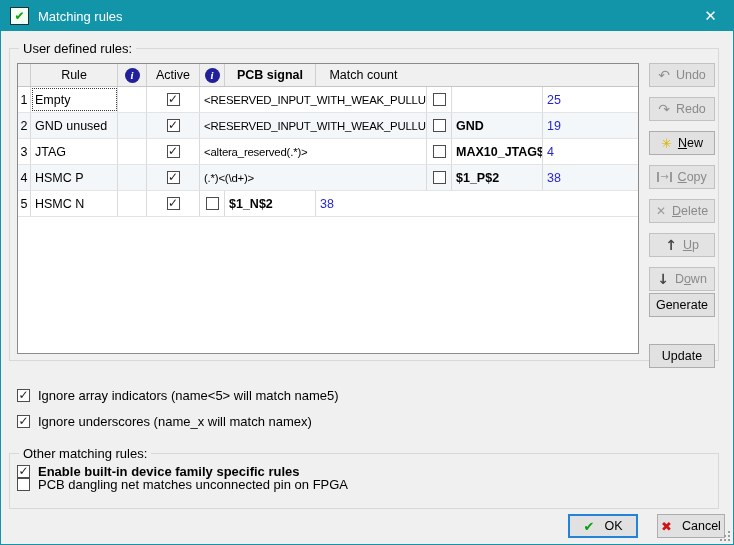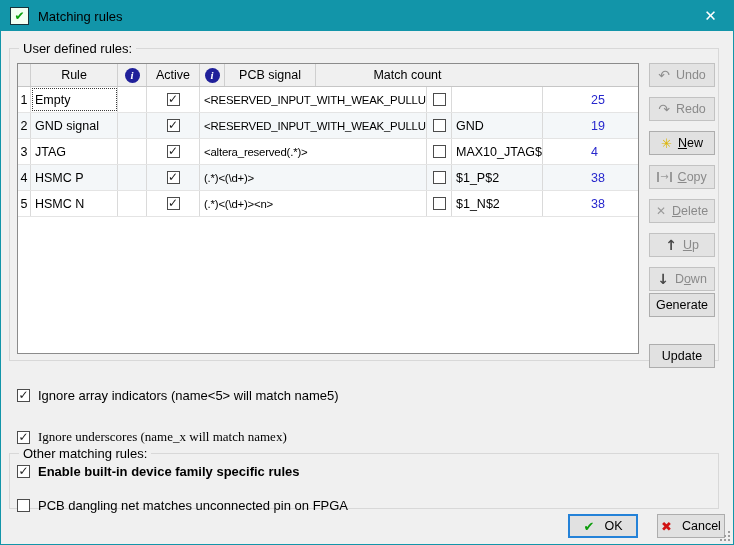--- a/index.html
+++ b/index.html
@@ -8,21 +8,21 @@
     font-family:"Liberation Sans",sans-serif;background:#f0f0f0;
     border:1px solid #1295a9;overflow:hidden;
   }
   
   .titlebar{position:absolute;left:0;top:0;width:100%;height:30px;background:#1295a9;
     display:flex;align-items:center;padding-left:9px;box-sizing:border-box;gap:9px;}
   .app-icon{width:17px;height:16px;background:#f2fff2;border:1px solid #16323a;
     display:flex;align-items:center;justify-content:center;
     color:#0aa00a;font-weight:bold;font-size:12px;line-height:1;
     font-family:"DejaVu Sans",sans-serif;}
-  .title{color:#000000;font-size:13px;}
+  .title{color:#ffffff;font-size:13px;}
   .close-btn{position:absolute;right:0;top:0;width:45px;height:30px;border:0;background:transparent;
     color:#ffffff;font-size:15px;display:flex;align-items:center;justify-content:center;
     font-family:"DejaVu Sans",sans-serif;cursor:default;}
   
   .groupbox{position:absolute;border:1px solid #d8d8d8;box-sizing:border-box;}
   .grouplabel{position:absolute;top:-8px;left:9px;background:#f0f0f0;padding:0 4px;
     font-size:13px;color:#000;white-space:nowrap;}
   
   .table{position:absolute;left:16px;top:62px;width:622px;height:291px;background:#ffffff;
     border:1px solid #8b8b8b;box-sizing:border-box;font-size:12.5px;color:#000;}
@@ -33,22 +33,22 @@
   .trow.alt{background:#f4f7f9;}
   .cell{flex:none;box-sizing:border-box;border-right:1px solid #dadada;
     display:flex;align-items:center;padding:3px 4px;white-space:nowrap;overflow:hidden;}
   .cc{justify-content:center;padding:0;}
   .col-num{width:13px;}
   .col-rule{width:87px;text-align:center;}
   .col-info1{width:29px;}
   .col-active{width:53px;}
   .col-fpga{width:227px;}
   .col-info2{width:25px;}
-  .col-pcb{width:91px;}
-  .col-match{width:95px;border-right:0;margin-left:44px;}
+  .col-pcb{width:91px;font-weight:bold;}
+  .col-match{width:95px;border-right:0;}
   .cell.col-fpga{font-size:11.4px;letter-spacing:-0.2px;}
   .match{color:#2727cd;}
   .focused{outline:1px dotted #3c3c3c;outline-offset:-2px;}
   .info-icon{width:15px;height:15px;border-radius:50%;background:#20209a;color:#fff;
     font-family:"Liberation Serif",serif;font-style:italic;font-weight:bold;font-size:11px;
     display:flex;align-items:center;justify-content:center;line-height:1;}
   
   .checkbox{width:13px;height:13px;box-sizing:border-box;border:1px solid #4c4c4c;background:#fff;
     display:inline-flex;align-items:center;justify-content:center;flex:none;position:relative;}
   .checkbox.checked::after{content:"✓";font-family:"DejaVu Sans",sans-serif;
@@ -123,21 +123,21 @@
           </div>
           <div class="cell col-fpga">&lt;RESERVED_INPUT_WITH_WEAK_PULLUP&gt;</div>
           <div class="cell col-info2 cc">
             <span class="checkbox"></span>
           </div>
           <div class="cell col-pcb"></div>
           <div class="cell col-match match">25</div>
         </div>
         <div class="trow alt">
           <div class="cell col-num cc">2</div>
-          <div class="cell col-rule">GND  signal</div>
+          <div class="cell col-rule">GND  unused</div>
           <div class="cell col-info1 cc"></div>
           <div class="cell col-active cc">
             <span class="checkbox checked"></span>
           </div>
           <div class="cell col-fpga">&lt;RESERVED_INPUT_WITH_WEAK_PULLUP&gt;</div>
           <div class="cell col-info2 cc">
             <span class="checkbox"></span>
           </div>
           <div class="cell col-pcb">GND</div>
           <div class="cell col-match match">19</div>
@@ -170,21 +170,20 @@
           <div class="cell col-pcb">$1_P$2</div>
           <div class="cell col-match match">38</div>
         </div>
         <div class="trow">
           <div class="cell col-num cc">5</div>
           <div class="cell col-rule">HSMC N</div>
           <div class="cell col-info1 cc"></div>
           <div class="cell col-active cc">
             <span class="checkbox checked"></span>
           </div>
-          <div class="cell col-fpga">(.*)&lt;(\d+)&gt;&lt;n&gt;</div>
           <div class="cell col-info2 cc">
             <span class="checkbox"></span>
           </div>
           <div class="cell col-pcb">$1_N$2</div>
           <div class="cell col-match match">38</div>
         </div>
       </div>
   </div>
 
   <div>
@@ -221,33 +220,33 @@
       </button>
       <button class="sbtn" style="top: 343px;">
         <span>Update</span>
       </button>
     </div>
 
   <div class="optrow" style="top:387px;">
     <span class="checkbox checked"></span>
     <span>Ignore array indicators (name&lt;5&gt; will match name5)</span>
   </div>
-  <div class="optrow" style="top:428px;font-family:Liberation Serif, serif;">
+  <div class="optrow" style="top:413px;">
     <span class="checkbox checked"></span>
     <span>Ignore underscores (name_x will match namex)</span>
   </div>
 
   <div class="groupbox" style="left:8px;top:452px;width:710px;height:56px;">
     <span class="grouplabel">Other matching rules:</span>
   </div>
   <div class="optrow" style="top:463px;font-weight:bold;">
     <span class="checkbox checked"></span>
     <span>Enable built-in device family specific rules</span>
   </div>
-  <div class="optrow" style="top:497px;">
+  <div class="optrow" style="top:476px;">
     <span class="checkbox"></span>
     <span>PCB dangling net matches unconnected pin on FPGA</span>
   </div>
 
   <button class="fbtn ok">
     <span class="ok-ic">✔</span>
     <span>OK</span>
   </button>
   <button class="fbtn cancel">
     <span class="cancel-ic">✖</span>

